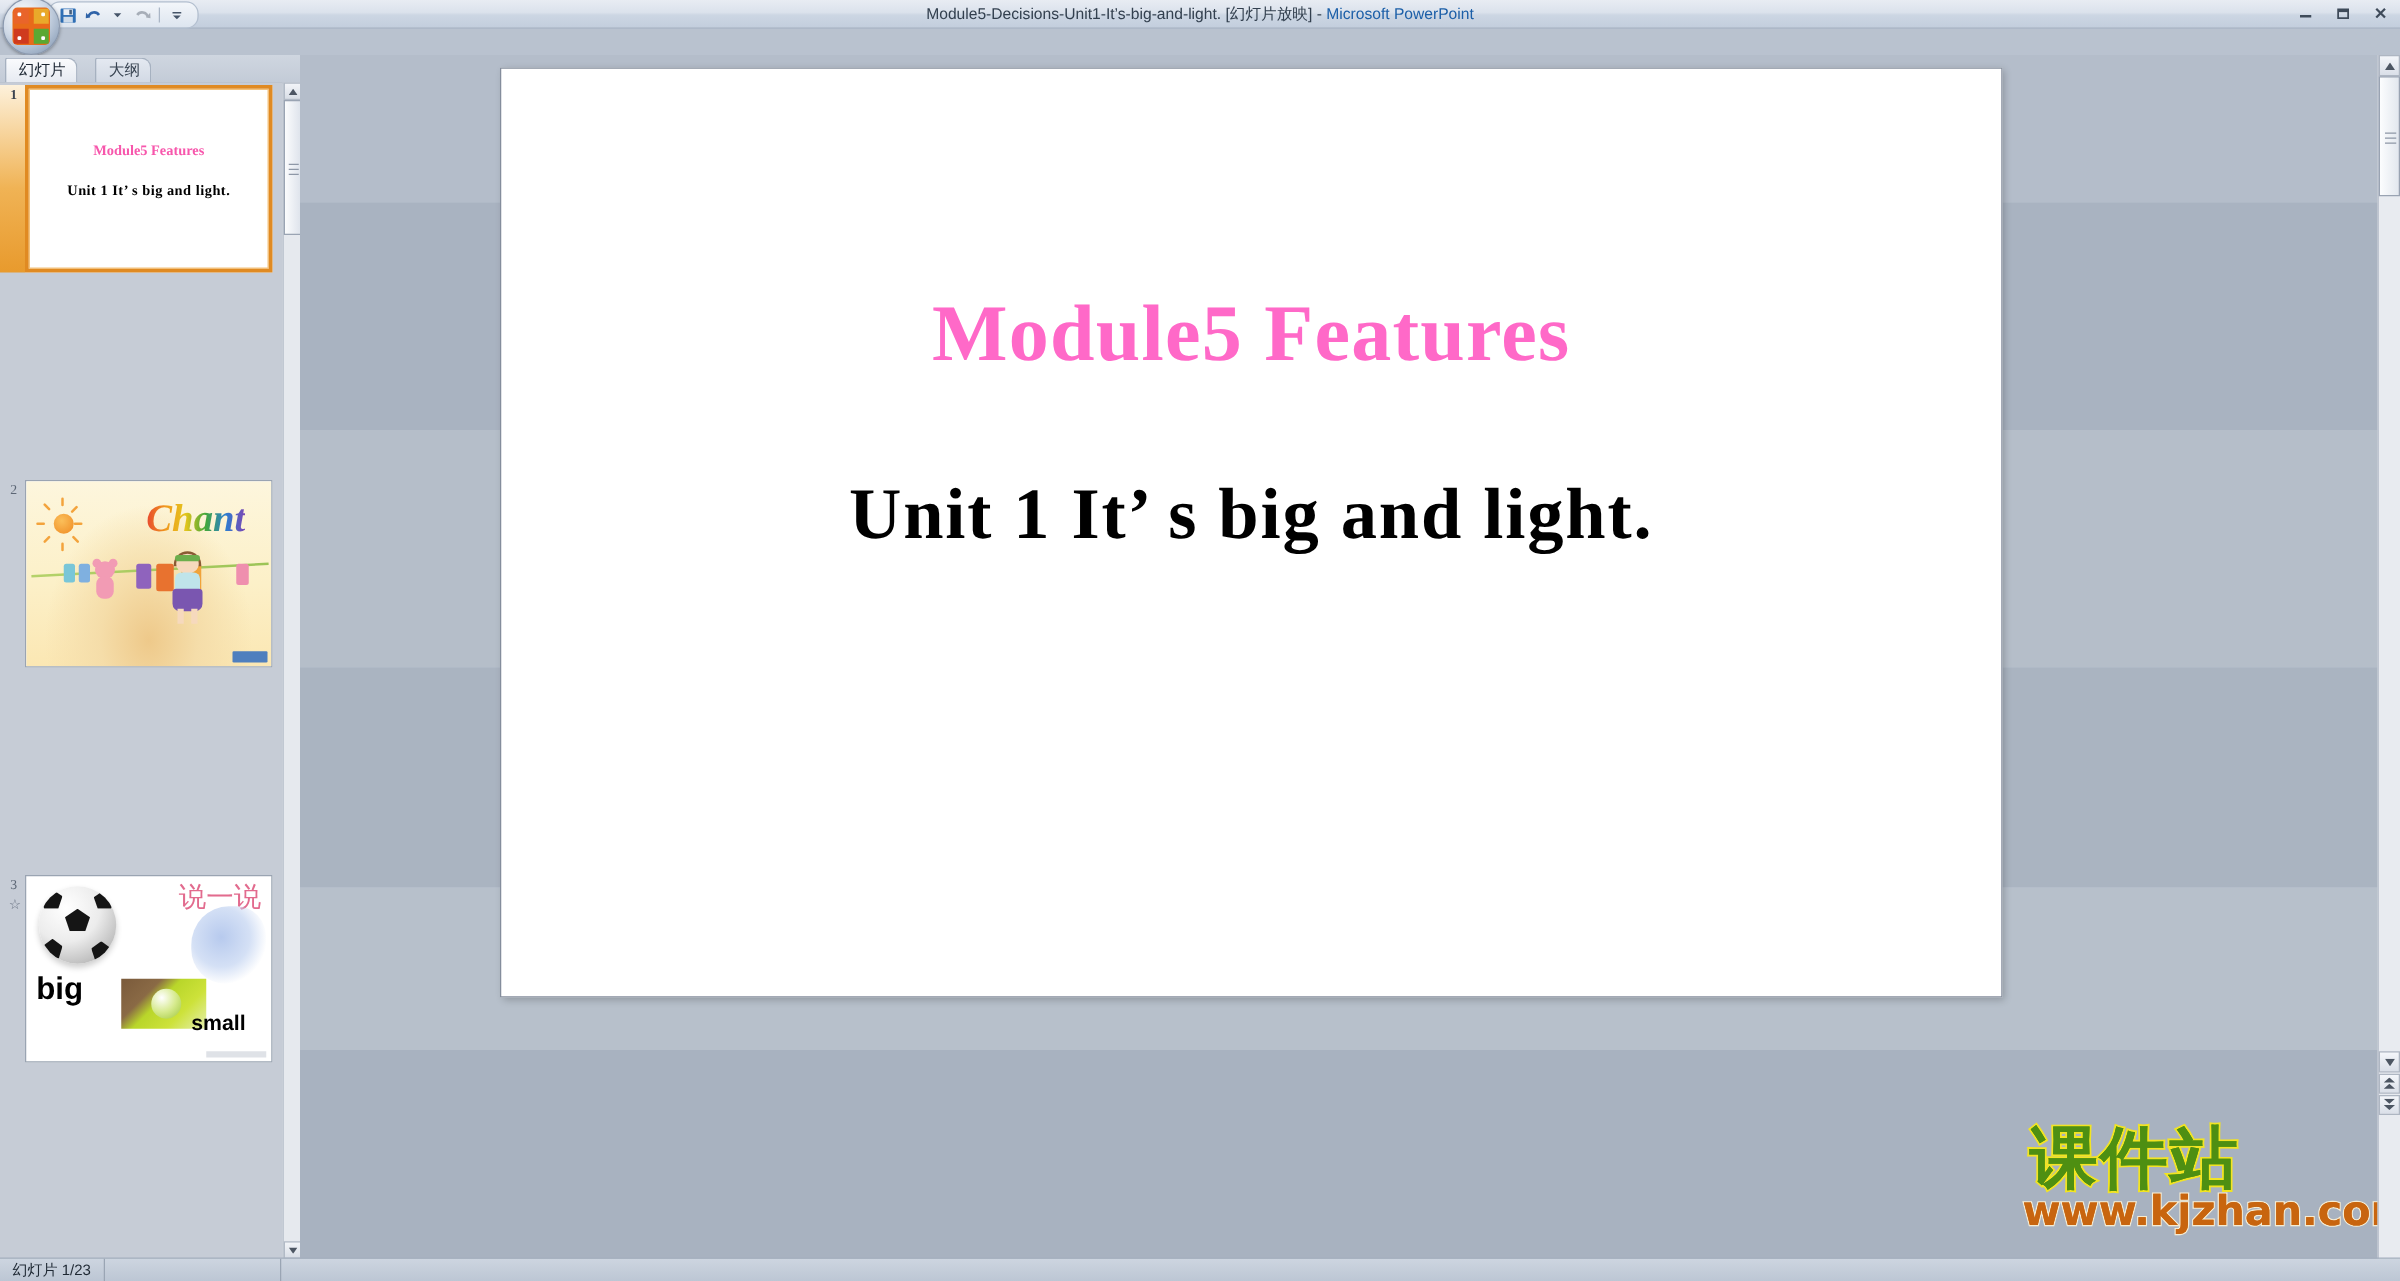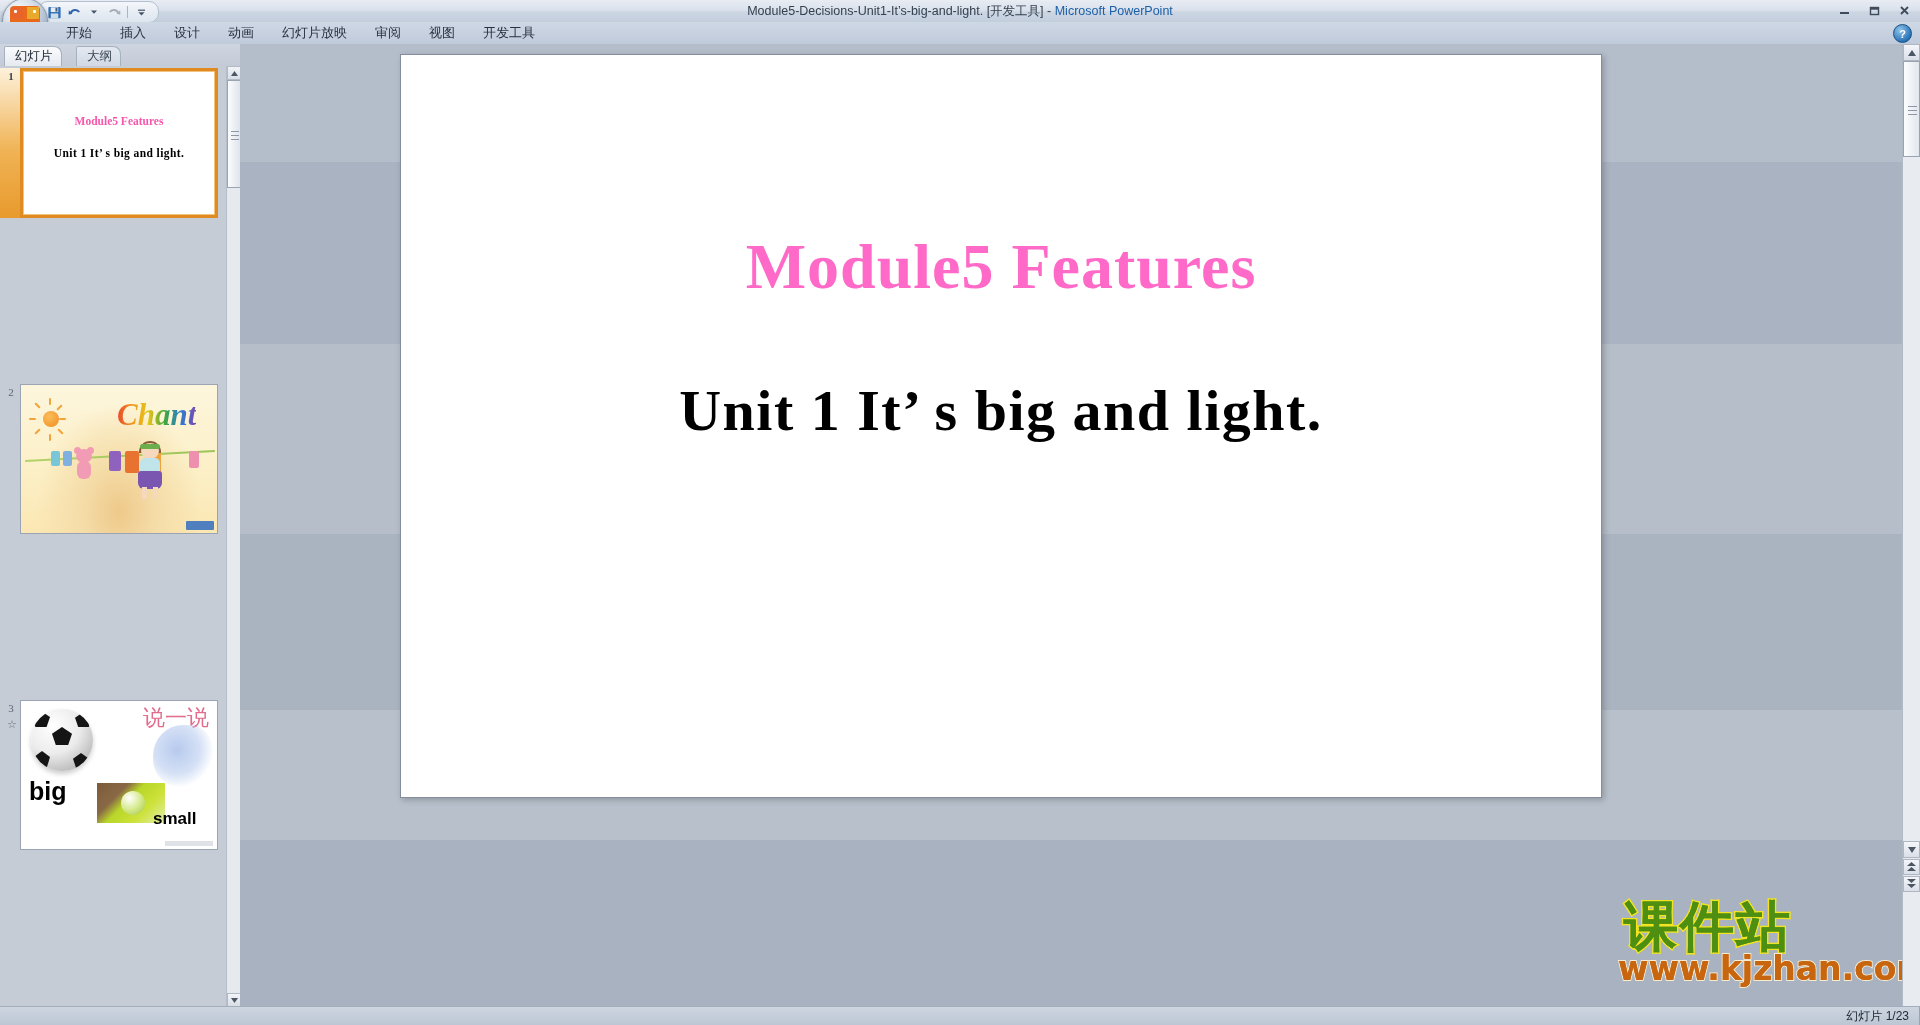--- a/index.html
+++ b/index.html
@@ -251,35 +251,35 @@
   .wm-url-top{
     position:absolute;left:4px;top:58px;font-size:33px;font-weight:bold;
     font-family:"DejaVu Sans","Liberation Sans",sans-serif;color:#c8650f;
   }
 
   
   .statusbar{
     position:absolute;left:0;bottom:0;width:1920px;height:18px;
     background:linear-gradient(to bottom,#cdd5e0,#bcc6d4);
     border-top:1px solid #a3aebd;
-    display:flex;align-items:flex-end;flex-direction:column;
+    display:flex;align-items:flex-end;
   }
   .status-cell{
     height:18px;line-height:18px;font-size:12px;color:#1e2833;padding:0 10px;
     border-right:1px solid #9aa5b4;white-space:nowrap;
   }
 </style>
 </head>
 <body>
 
 <div class="app">
 
   <div class="titlebar">
     <div class="title-text">
-      <span>Module5-Decisions-Unit1-It’s-big-and-light. [开发工具]</span><span> - </span><span class="app-name">Microsoft PowerPoint</span>
+      <span>Module5-Decisions-Unit1-It’s-big-and-light. [幻灯片放映]</span><span> - </span><span class="app-name">Microsoft PowerPoint</span>
     </div>
     <div class="win-btns">
       <div class="win-btn">
         <svg width="13" height="13" viewBox="0 0 13 13">
             <rect x="2" y="8" width="9" height="2" fill="#3f4b5a"></rect>
           </svg>
       </div>
       <div class="win-btn">
         <svg width="13" height="13" viewBox="0 0 13 13">
           <rect x="2.5" y="3.5" width="8" height="7" fill="none" stroke="#3f4b5a" stroke-width="1.4"></rect>
@@ -336,33 +336,20 @@
         <div class="orb-q c"></div>
           <div class="orb-q d"></div>
         <div class="orb-dot" style="left:4px;top:4px;"></div>
         <div class="orb-dot" style="right:4px;top:4px;"></div>
         <div class="orb-dot" style="left:4px;bottom:4px;"></div>
         <div class="orb-dot" style="right:4px;bottom:4px;"></div>
       </div>
     </div>
   </div>
 
-  <div class="ribbon">
-    <div class="tabs">
-      <div class="tab">开始</div>
-      <div class="tab">插入</div>
-      <div class="tab">设计</div>
-      <div class="tab">动画</div>
-      <div class="tab">幻灯片放映</div>
-      <div class="tab">审阅</div>
-      <div class="tab">视图</div>
-      <div class="tab">开发工具</div>
-    </div>
-    <div class="help-btn">?</div>
-  </div>
 
   <div class="work">
 
     <div class="leftpane">
       <div class="pane-tabs">
         <div class="ptab t1">幻灯片</div>
         <div class="ptab t2">大纲</div>
         <div class="pane-close">
           <svg width="11" height="11" viewBox="0 0 11 11">
               <path d="M2 2 L9 9 M9 2 L2 9" stroke="#3b4756" stroke-width="1.6"></path>

